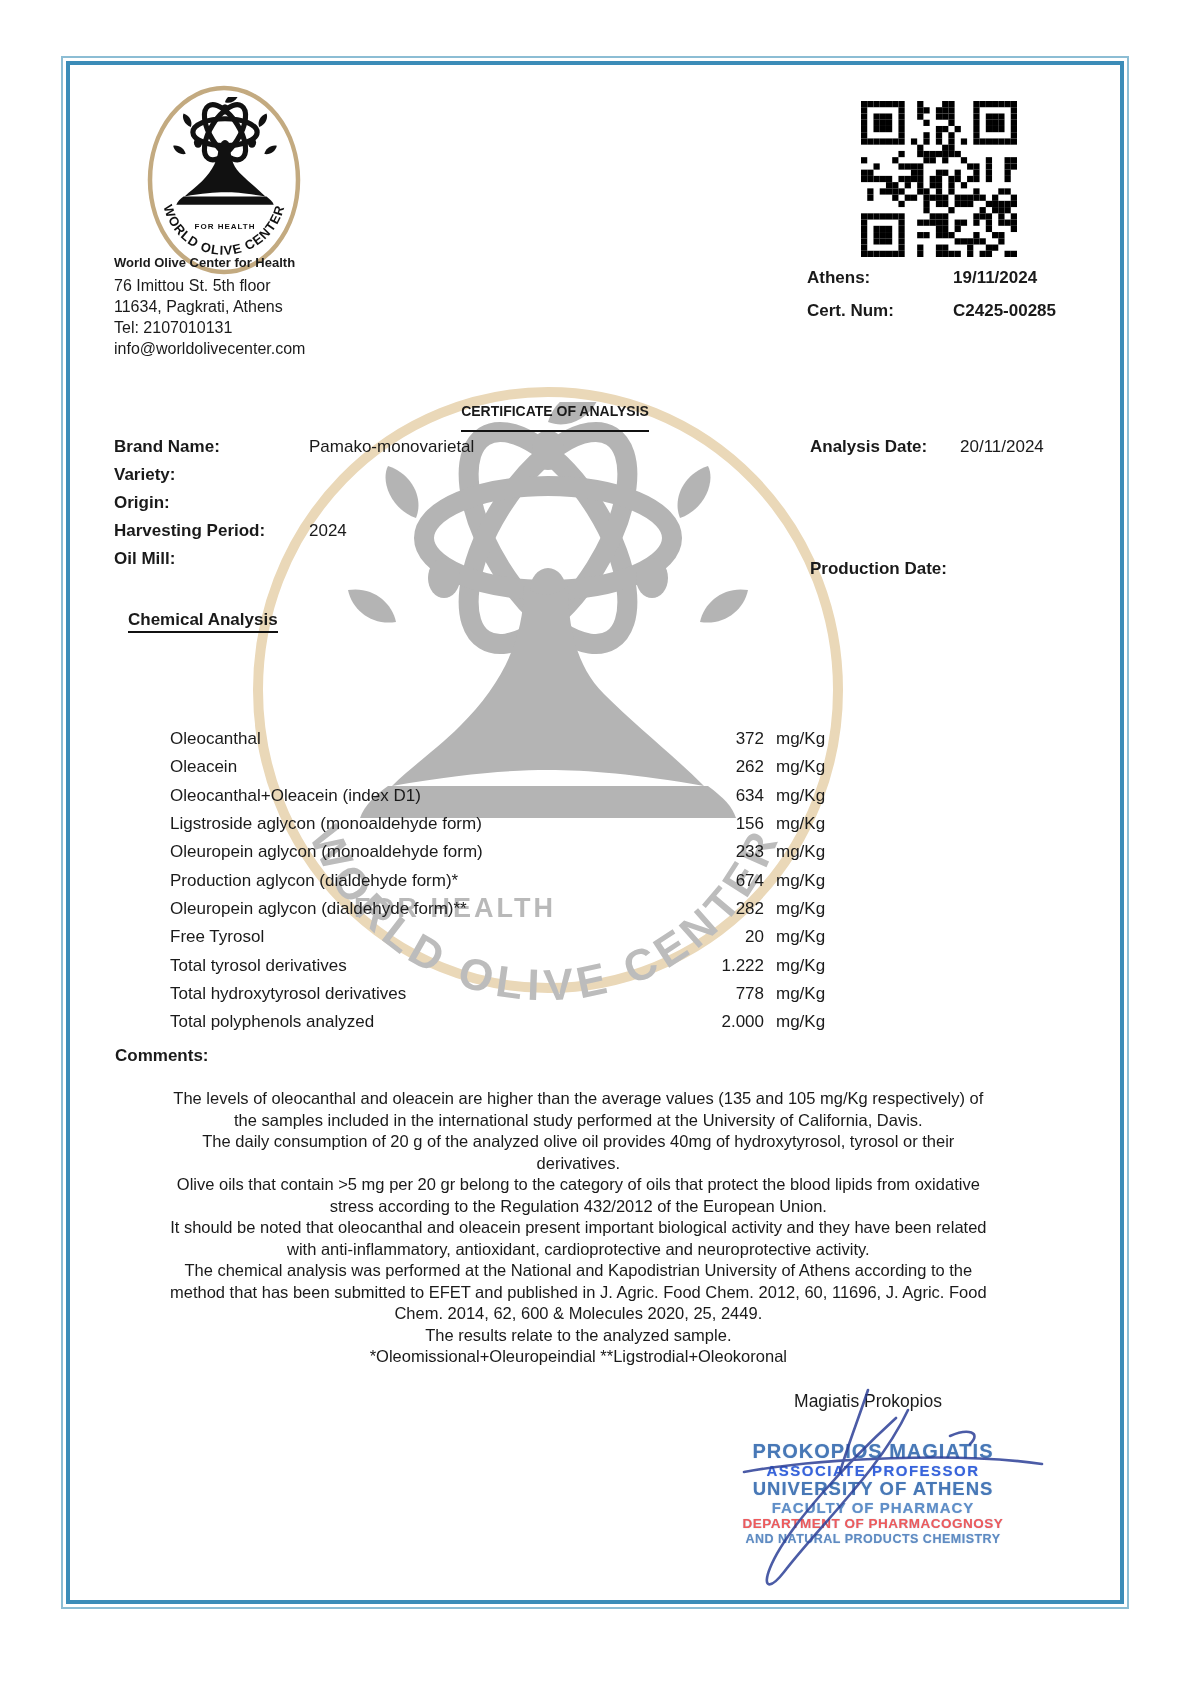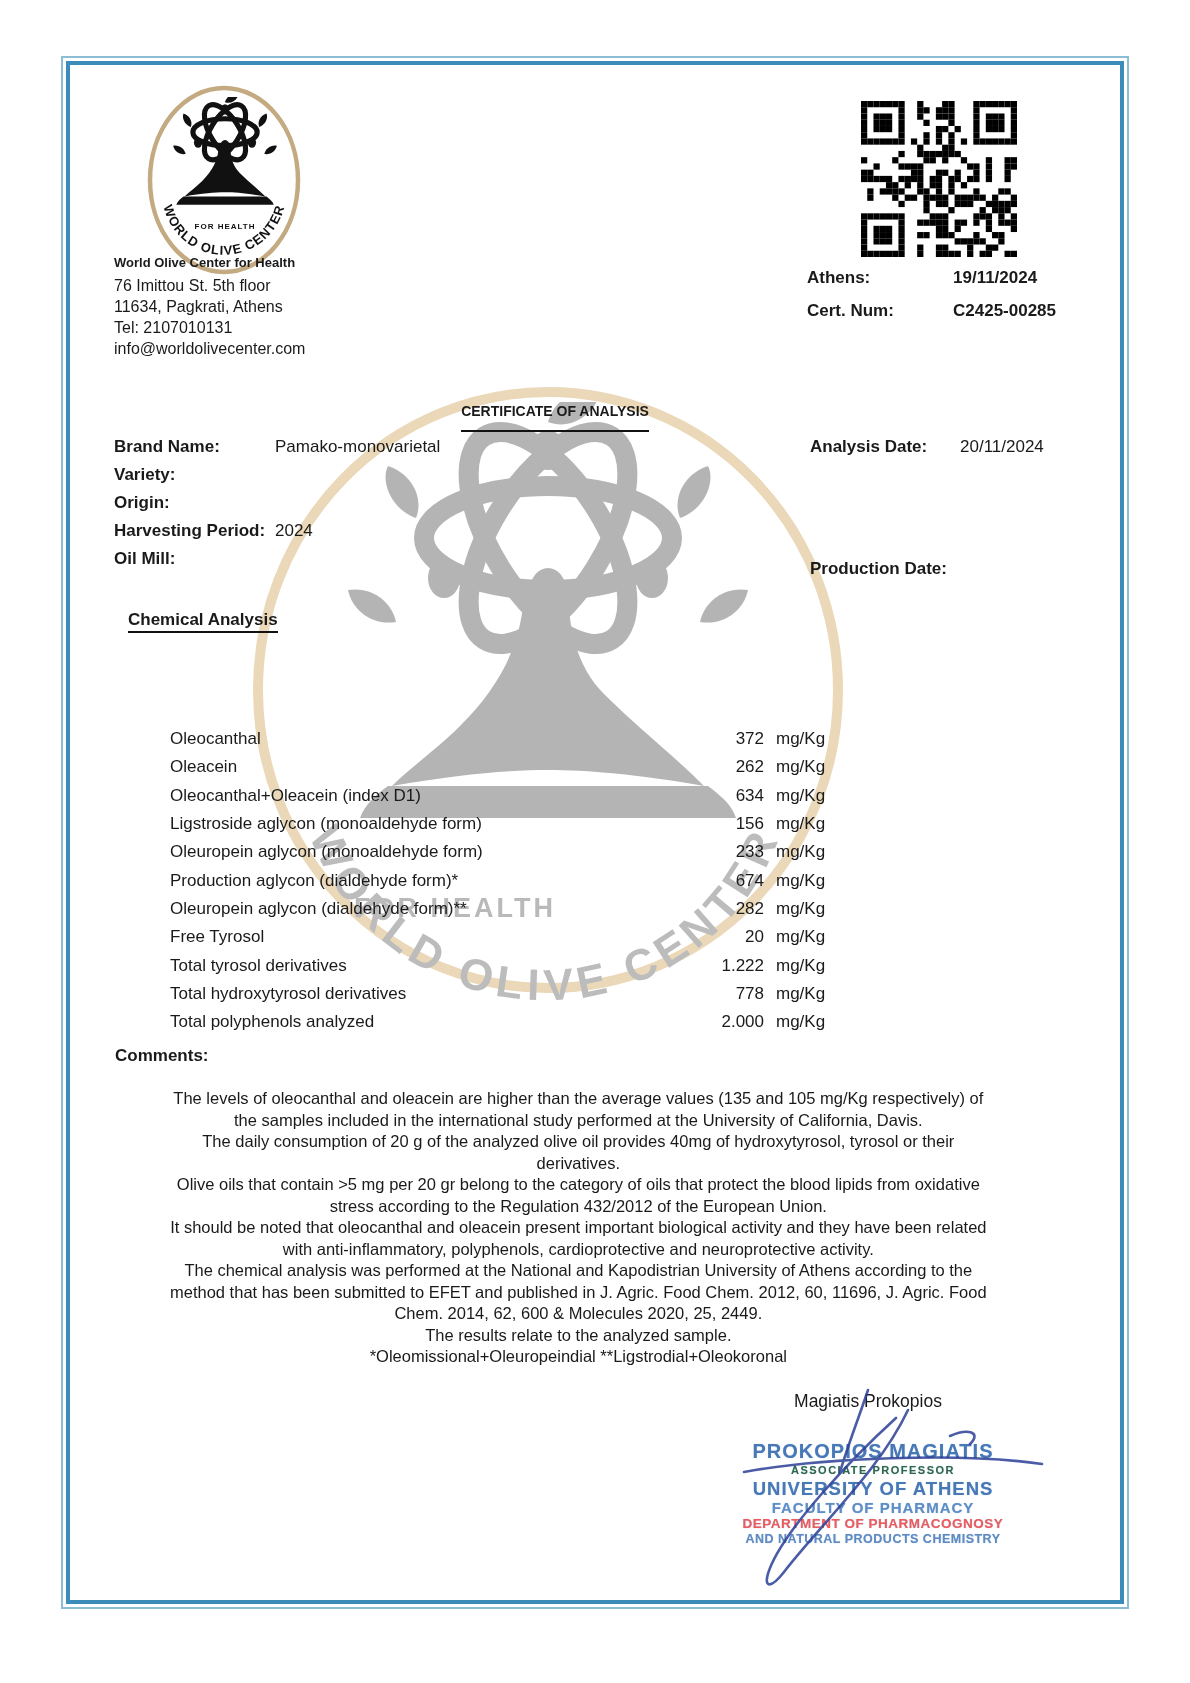--- a/index.html
+++ b/index.html
@@ -14,41 +14,41 @@
   .logo{position:absolute;left:145px;top:83px;width:160px;height:196px;}
   .org{position:absolute;left:114px;top:252px;line-height:21px;font-size:16px;}
   .org .org-name{font-weight:bold;font-size:13px;margin-bottom:2px;}
   .qr{position:absolute;left:861px;top:101px;width:156px;height:156px;}
   .meta{position:absolute;left:807px;top:268px;width:300px;font-size:17px;font-weight:bold;}
   .meta-row{display:flex;margin-bottom:13px;gap:36px;}
   .meta-label{width:110px;}
   .title-wrap{position:absolute;top:402px;left:40px;width:1030px;text-align:center;}
   .title{display:inline-block;font-size:14px;font-weight:bold;border-bottom:2px solid #111;padding-bottom:11px;}
   .fields-left{position:absolute;left:114px;top:433px;font-size:17px;}
-  .frow{display:flex;height:28px;align-items:center;}
+  .frow{display:flex;height:28px;align-items:center;gap:34px;}
   .flabel{width:161px;font-weight:bold;}
   .fright{position:absolute;font-size:17px;display:flex;}
   .fright .flabel{width:150px;}
   .fright.analysis{left:810px;top:437px;}
   .fright.production{left:810px;top:559px;}
   .chem-heading-wrap{position:absolute;left:128px;top:610px;}
   .chem-heading{display:inline-block;font-size:17px;font-weight:bold;border-bottom:2px solid #111;padding-bottom:1px;}
   .table{position:absolute;left:170px;top:725px;width:690px;font-size:17px;}
   .trow{display:flex;height:28.3px;align-items:center;}
   .tname{flex:0 0 540px;}
   .tval{flex:0 0 54px;text-align:right;}
   .tunit{margin-left:12px;}
   .comments-heading{position:absolute;left:115px;top:1046px;font-size:17px;font-weight:bold;}
   .comments{position:absolute;left:170px;top:1088px;font-size:16.5px;line-height:21.5px;}
   .cline{white-space:nowrap;text-align:center;}
   .sig-name{position:absolute;left:718px;top:1391px;width:300px;text-align:center;font-size:17.5px;}
   .stamp{position:absolute;left:713px;top:1432px;width:320px;text-align:center;font-weight:bold;
          color:#3a74b8;opacity:.88;z-index:2;text-shadow:0 0 1px rgba(58,116,184,.55);margin-top:8px;}
   .stamp .s0{font-size:20px;letter-spacing:1px;line-height:22px;color:#2f66ad;}
-  .stamp .s1{font-size:11px;letter-spacing:1.5px;line-height:17px;color:#14532d;}
+  .stamp .s1{font-size:15px;letter-spacing:1.5px;line-height:17px;color:#1d4ed8;}
   .stamp .s2{font-size:18.5px;letter-spacing:1px;line-height:20px;color:#2f66ad;}
   .stamp .s3{font-size:15px;letter-spacing:1px;line-height:17px;color:#4a7fc0;}
   .stamp .s4{font-size:13.5px;letter-spacing:.5px;line-height:16px;color:#ef4444;}
   .stamp .s5{font-size:12.5px;letter-spacing:.5px;line-height:15px;color:#4a7cba;}
   .sig-svg{position:absolute;left:700px;top:1340px;width:400px;height:260px;z-index:3;}
 </style>
 </head>
 <body>
 
 <svg width="0" height="0" style="position:absolute" aria-hidden="true">
@@ -514,21 +514,21 @@
 
     <div class="comments-heading">Comments:</div>
     <div class="comments" id="comments-list">
         <div class="cline">The levels of oleocanthal and oleacein are higher than the average values (135 and 105 mg/Kg respectively) of</div>
         <div class="cline">the samples included in the international study performed at the University of California, Davis.</div>
         <div class="cline">The daily consumption of 20 g of the analyzed olive oil provides 40mg of hydroxytyrosol, tyrosol or their</div>
         <div class="cline">derivatives.</div>
         <div class="cline"> Olive oils that contain &gt;5 mg per 20 gr belong to the category of oils that protect the blood lipids from oxidative</div>
         <div class="cline">stress according to the Regulation 432/2012 of the European Union.</div>
         <div class="cline">It should be noted that oleocanthal and oleacein present important biological activity and they have been related</div>
-        <div class="cline">with anti-inflammatory, polyphenols, cardioprotective and neuroprotective activity.</div>
+        <div class="cline">with anti-inflammatory, antioxidant, cardioprotective and neuroprotective activity.</div>
         <div class="cline">The chemical analysis was performed at the National and Kapodistrian University of Athens according to the</div>
         <div class="cline">method that has been submitted to EFET and published in J. Agric. Food Chem. 2012, 60, 11696, J. Agric. Food</div>
         <div class="cline">Chem. 2014, 62, 600 &amp; Molecules 2020, 25, 2449.</div>
         <div class="cline">The results relate to the analyzed sample.</div>
         <div class="cline">*Oleomissional+Oleuropeindial **Ligstrodial+Oleokoronal</div>
       </div>
 
     <div class="sig-name">Magiatis Prokopios</div>
     <div class="stamp">
       <div class="s0">PROKOPIOS MAGIATIS</div>

